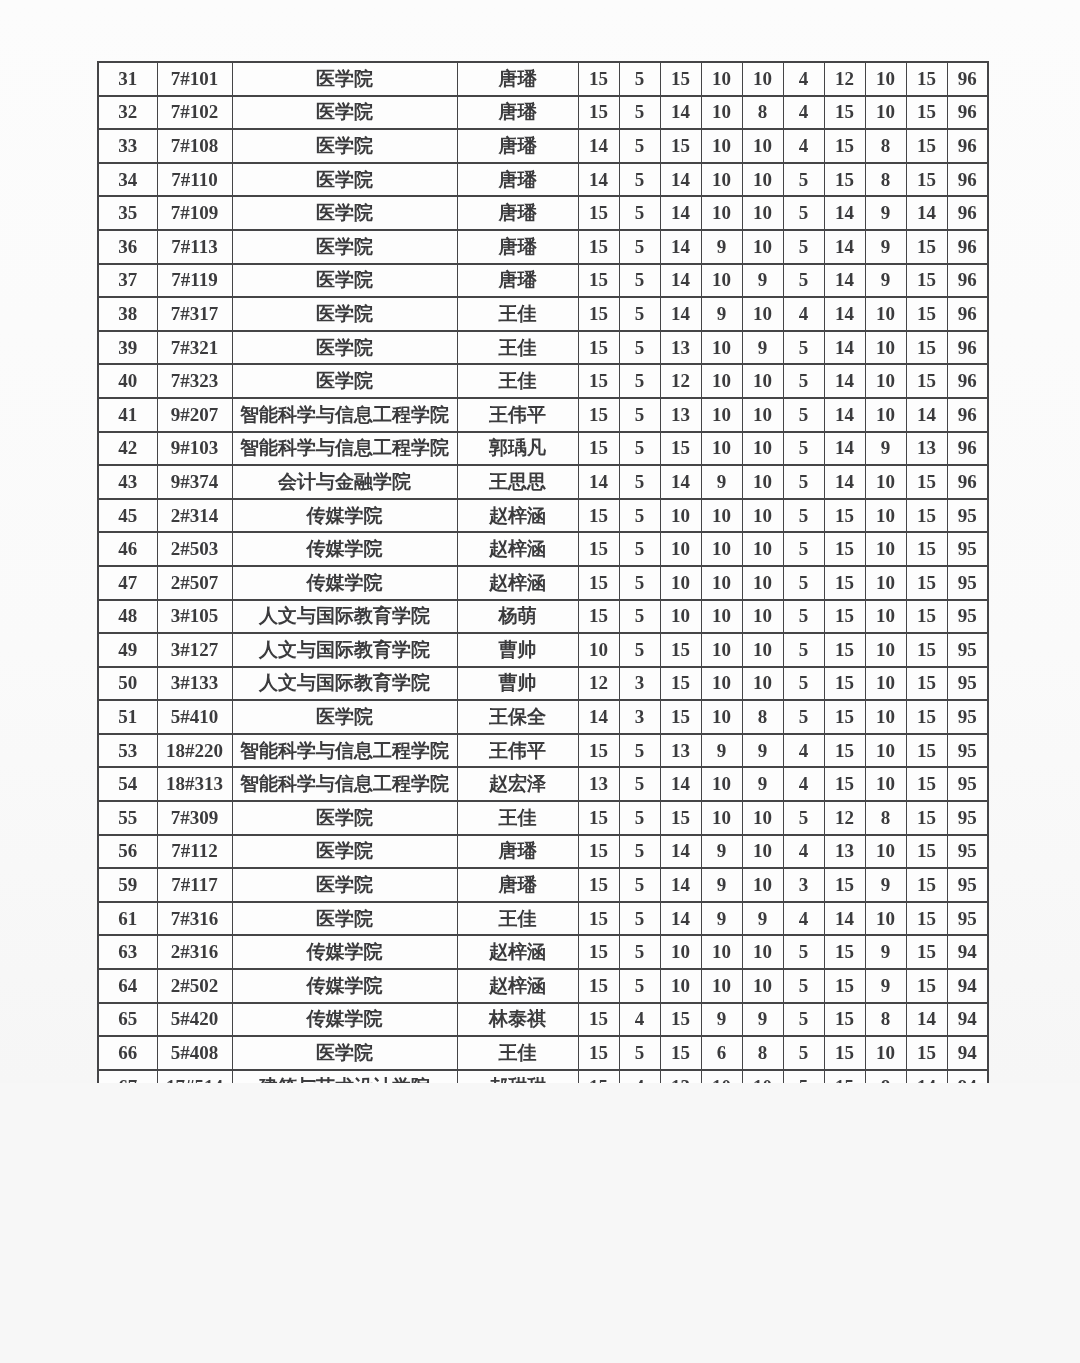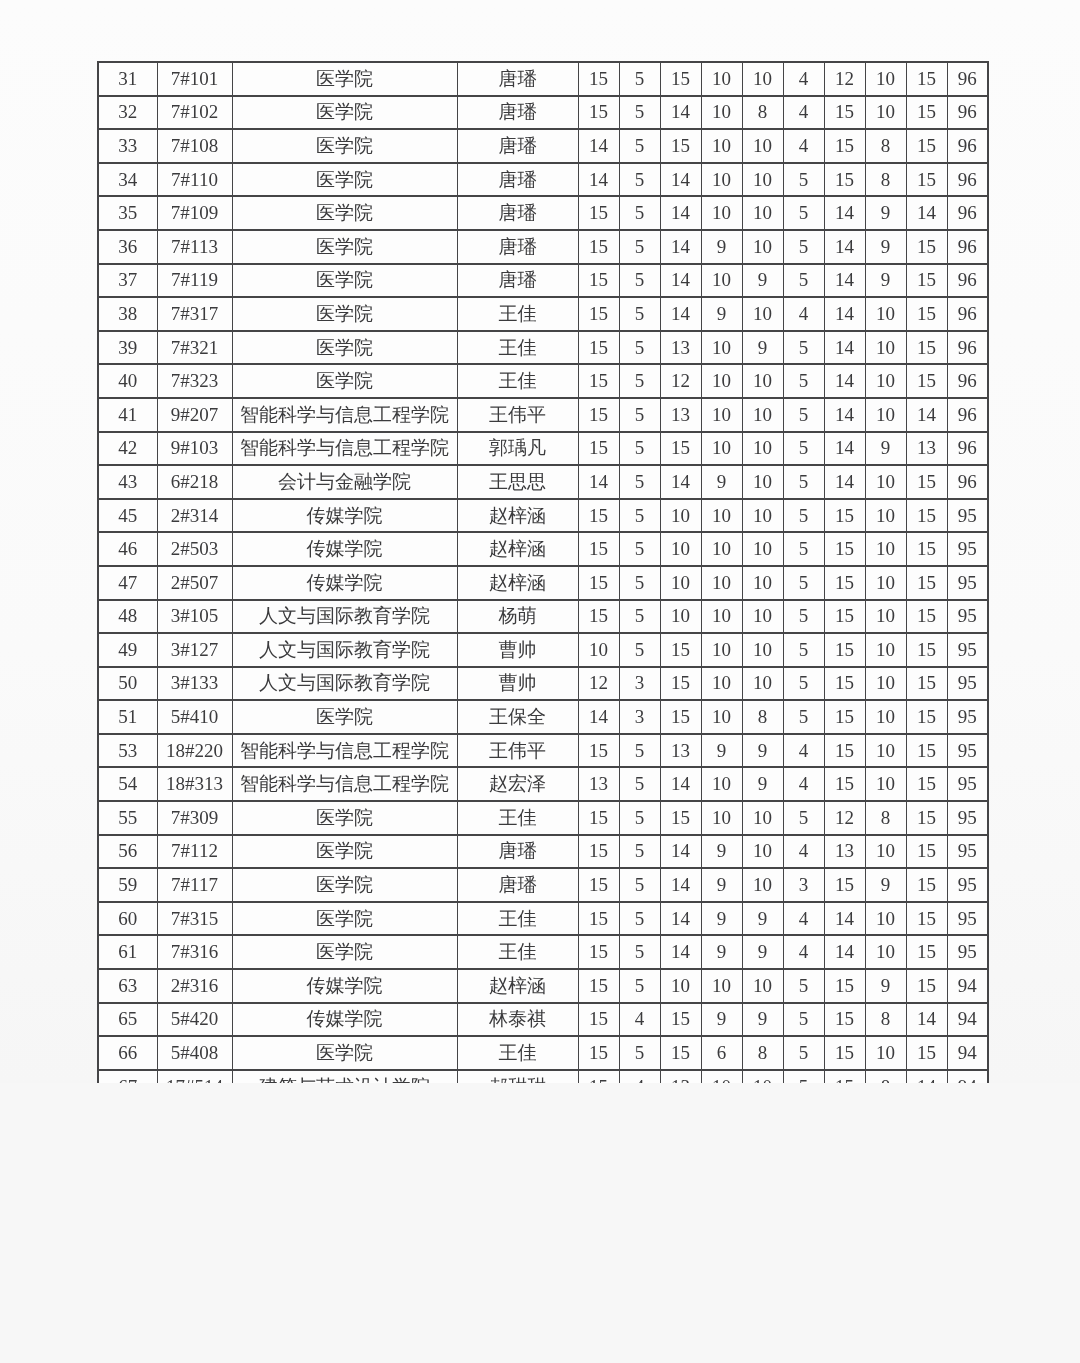--- a/index.html
+++ b/index.html
@@ -11,20 +11,21 @@
     height: 1363px;
     background: #f7f7f7;
     font-family: "Liberation Serif", "DejaVu Serif", serif;
   }
   .page {
     position: relative;
     width: 1080px;
     height: 1083px;
     background: linear-gradient(180deg, #fcfcfc 0%, #fafafa 60%, #f6f6f6 100%);
     overflow: hidden;
+    font-weight: bold;
   }
   table.scores {
     position: absolute;
     left: 97px;
     top: 61px;
     width: 891px;
     table-layout: fixed;
     border-collapse: collapse;
     background: #fdfdfd;
     border: 2px solid #454547;
@@ -262,21 +263,21 @@
           <td>10</td>
           <td>10</td>
           <td>5</td>
           <td>14</td>
           <td>9</td>
           <td>13</td>
           <td>96</td>
         </tr>
         <tr>
           <td>43</td>
-          <td>6#218</td>
+          <td>9#374</td>
           <td>会计与金融学院</td>
           <td>王思思</td>
           <td>14</td>
           <td>5</td>
           <td>14</td>
           <td>9</td>
           <td>10</td>
           <td>5</td>
           <td>14</td>
           <td>10</td>
@@ -469,54 +470,54 @@
           <td>14</td>
           <td>9</td>
           <td>10</td>
           <td>3</td>
           <td>15</td>
           <td>9</td>
           <td>15</td>
           <td>95</td>
         </tr>
         <tr>
-          <td>60</td>
-          <td>7#315</td>
-          <td>医学院</td>
-          <td>王佳</td>
-          <td>15</td>
-          <td>5</td>
-          <td>14</td>
-          <td>9</td>
-          <td>9</td>
-          <td>4</td>
-          <td>14</td>
-          <td>10</td>
-          <td>15</td>
-          <td>95</td>
-        </tr>
-        <tr>
           <td>61</td>
           <td>7#316</td>
           <td>医学院</td>
           <td>王佳</td>
           <td>15</td>
           <td>5</td>
           <td>14</td>
           <td>9</td>
           <td>9</td>
           <td>4</td>
           <td>14</td>
           <td>10</td>
           <td>15</td>
           <td>95</td>
         </tr>
         <tr>
           <td>63</td>
           <td>2#316</td>
+          <td>传媒学院</td>
+          <td>赵梓涵</td>
+          <td>15</td>
+          <td>5</td>
+          <td>10</td>
+          <td>10</td>
+          <td>10</td>
+          <td>5</td>
+          <td>15</td>
+          <td>9</td>
+          <td>15</td>
+          <td>94</td>
+        </tr>
+        <tr>
+          <td>64</td>
+          <td>2#502</td>
           <td>传媒学院</td>
           <td>赵梓涵</td>
           <td>15</td>
           <td>5</td>
           <td>10</td>
           <td>10</td>
           <td>10</td>
           <td>5</td>
           <td>15</td>
           <td>9</td>

